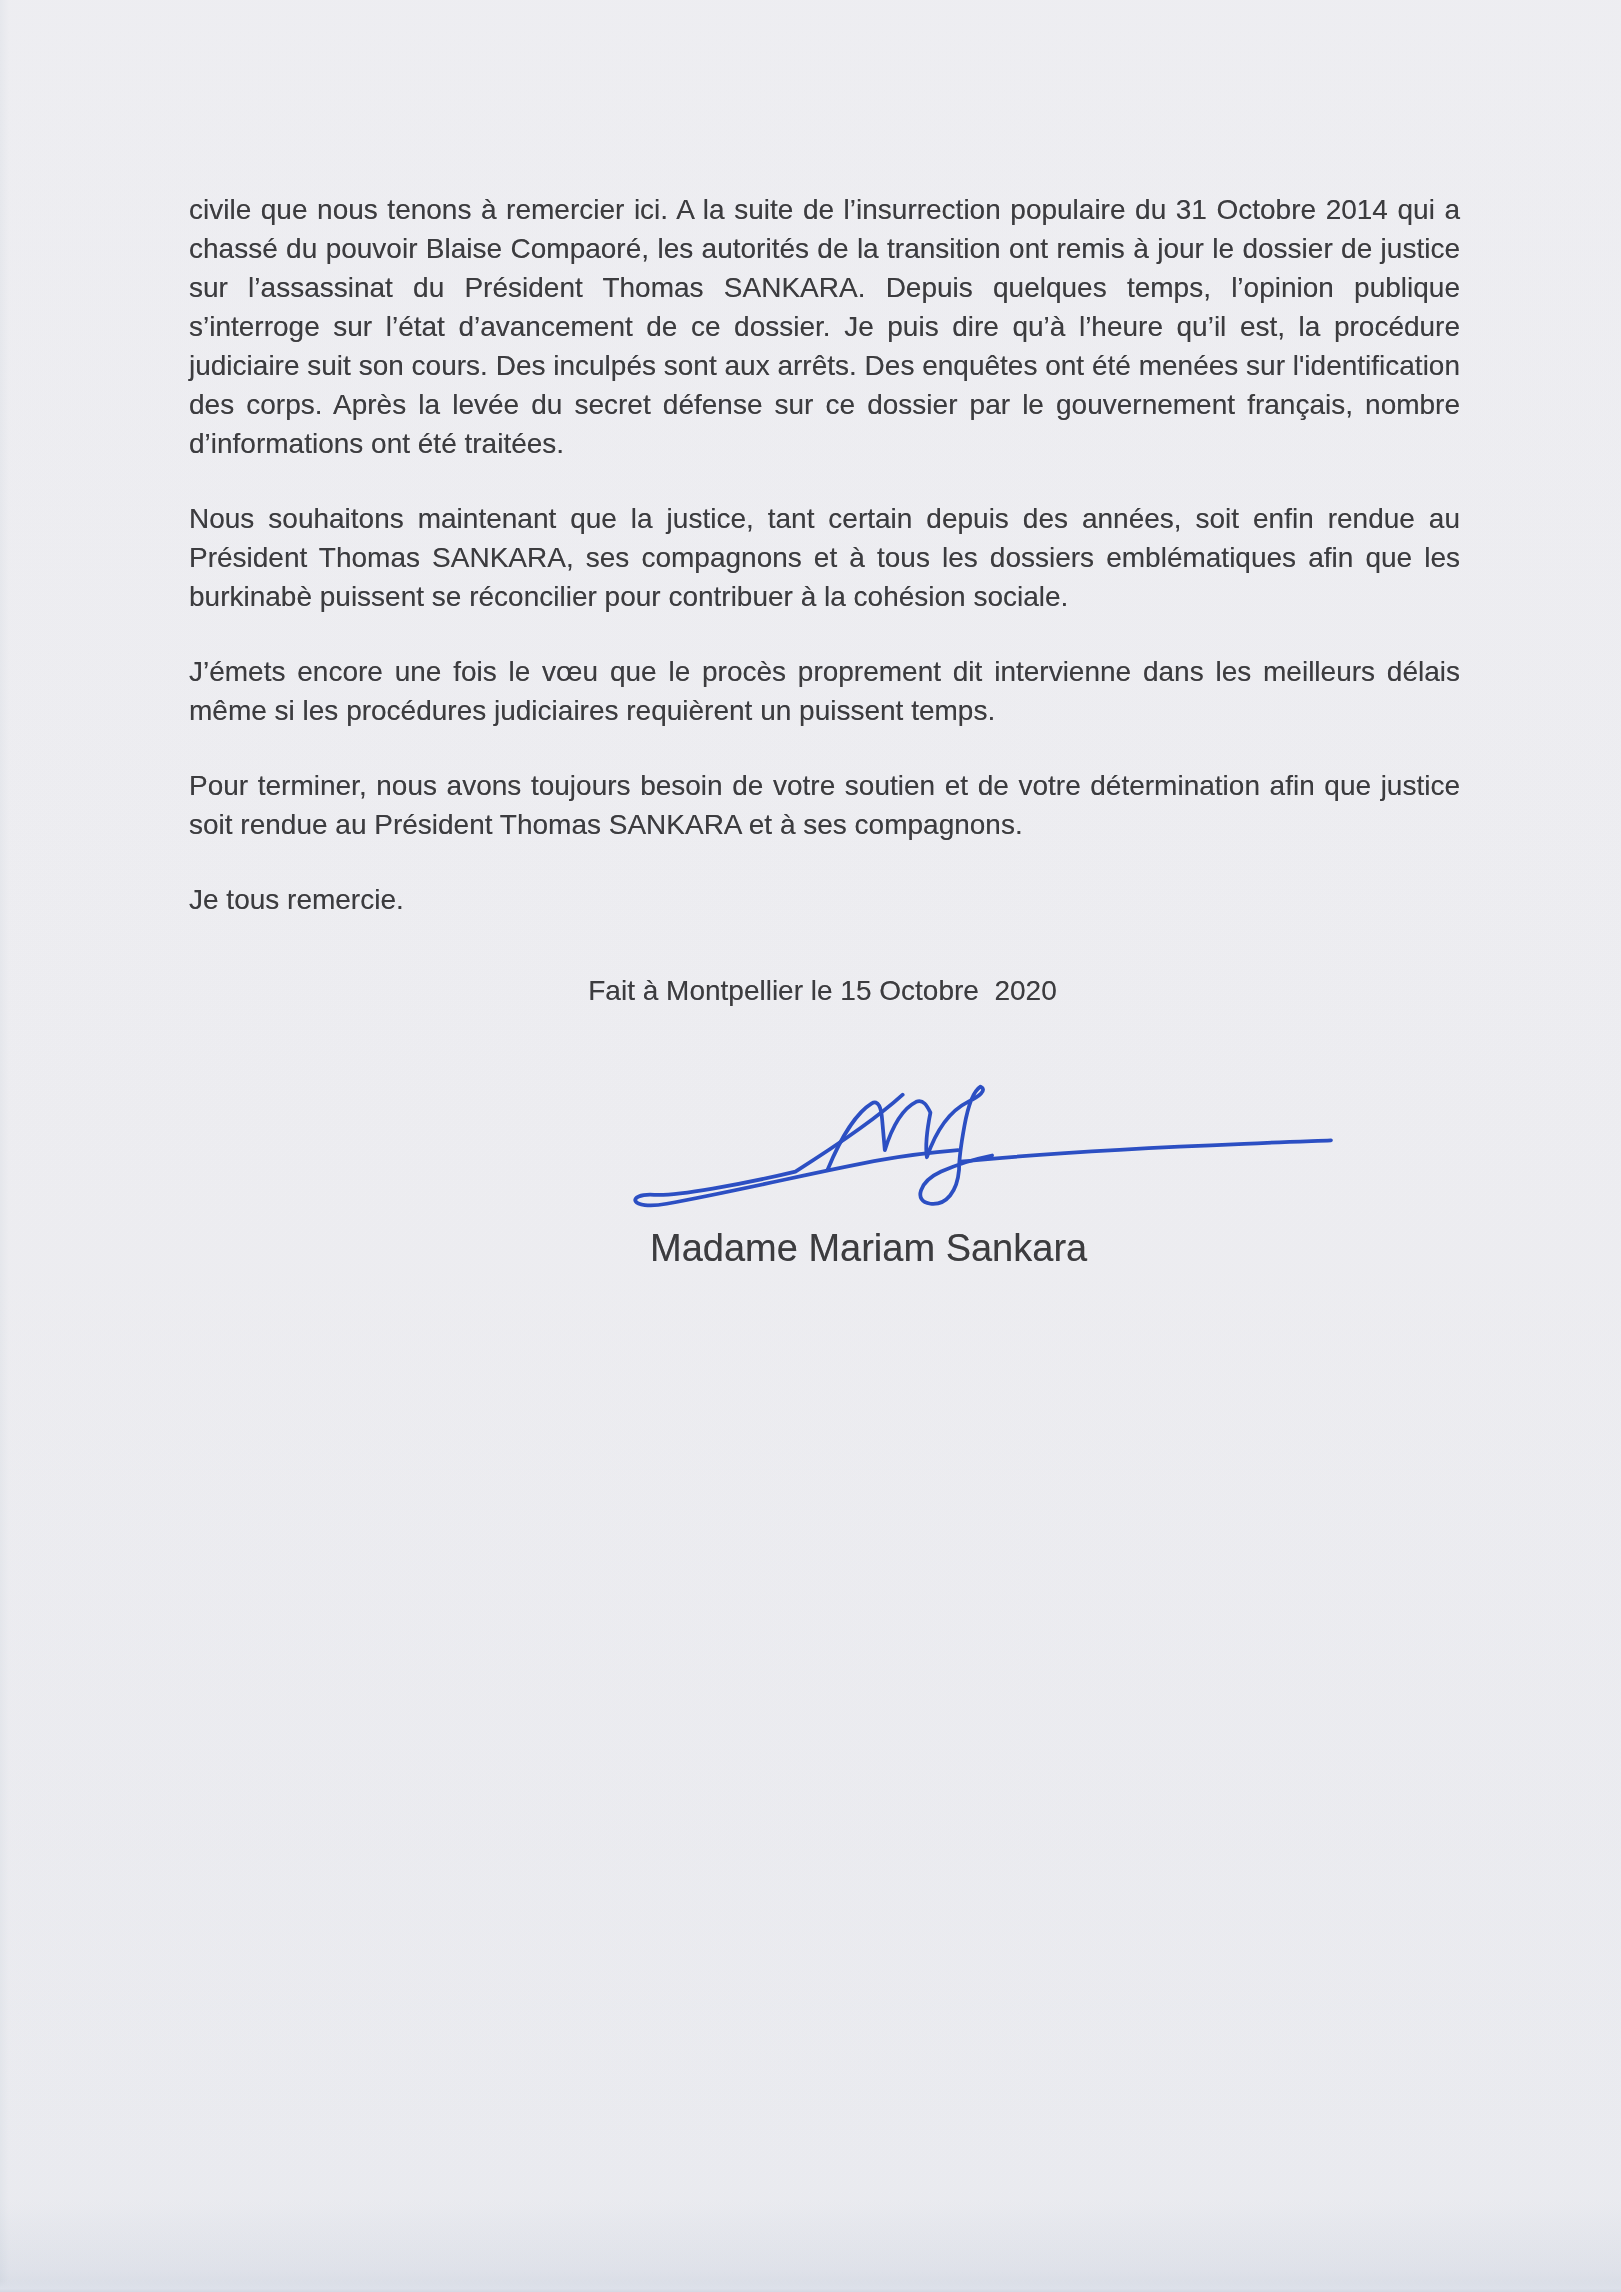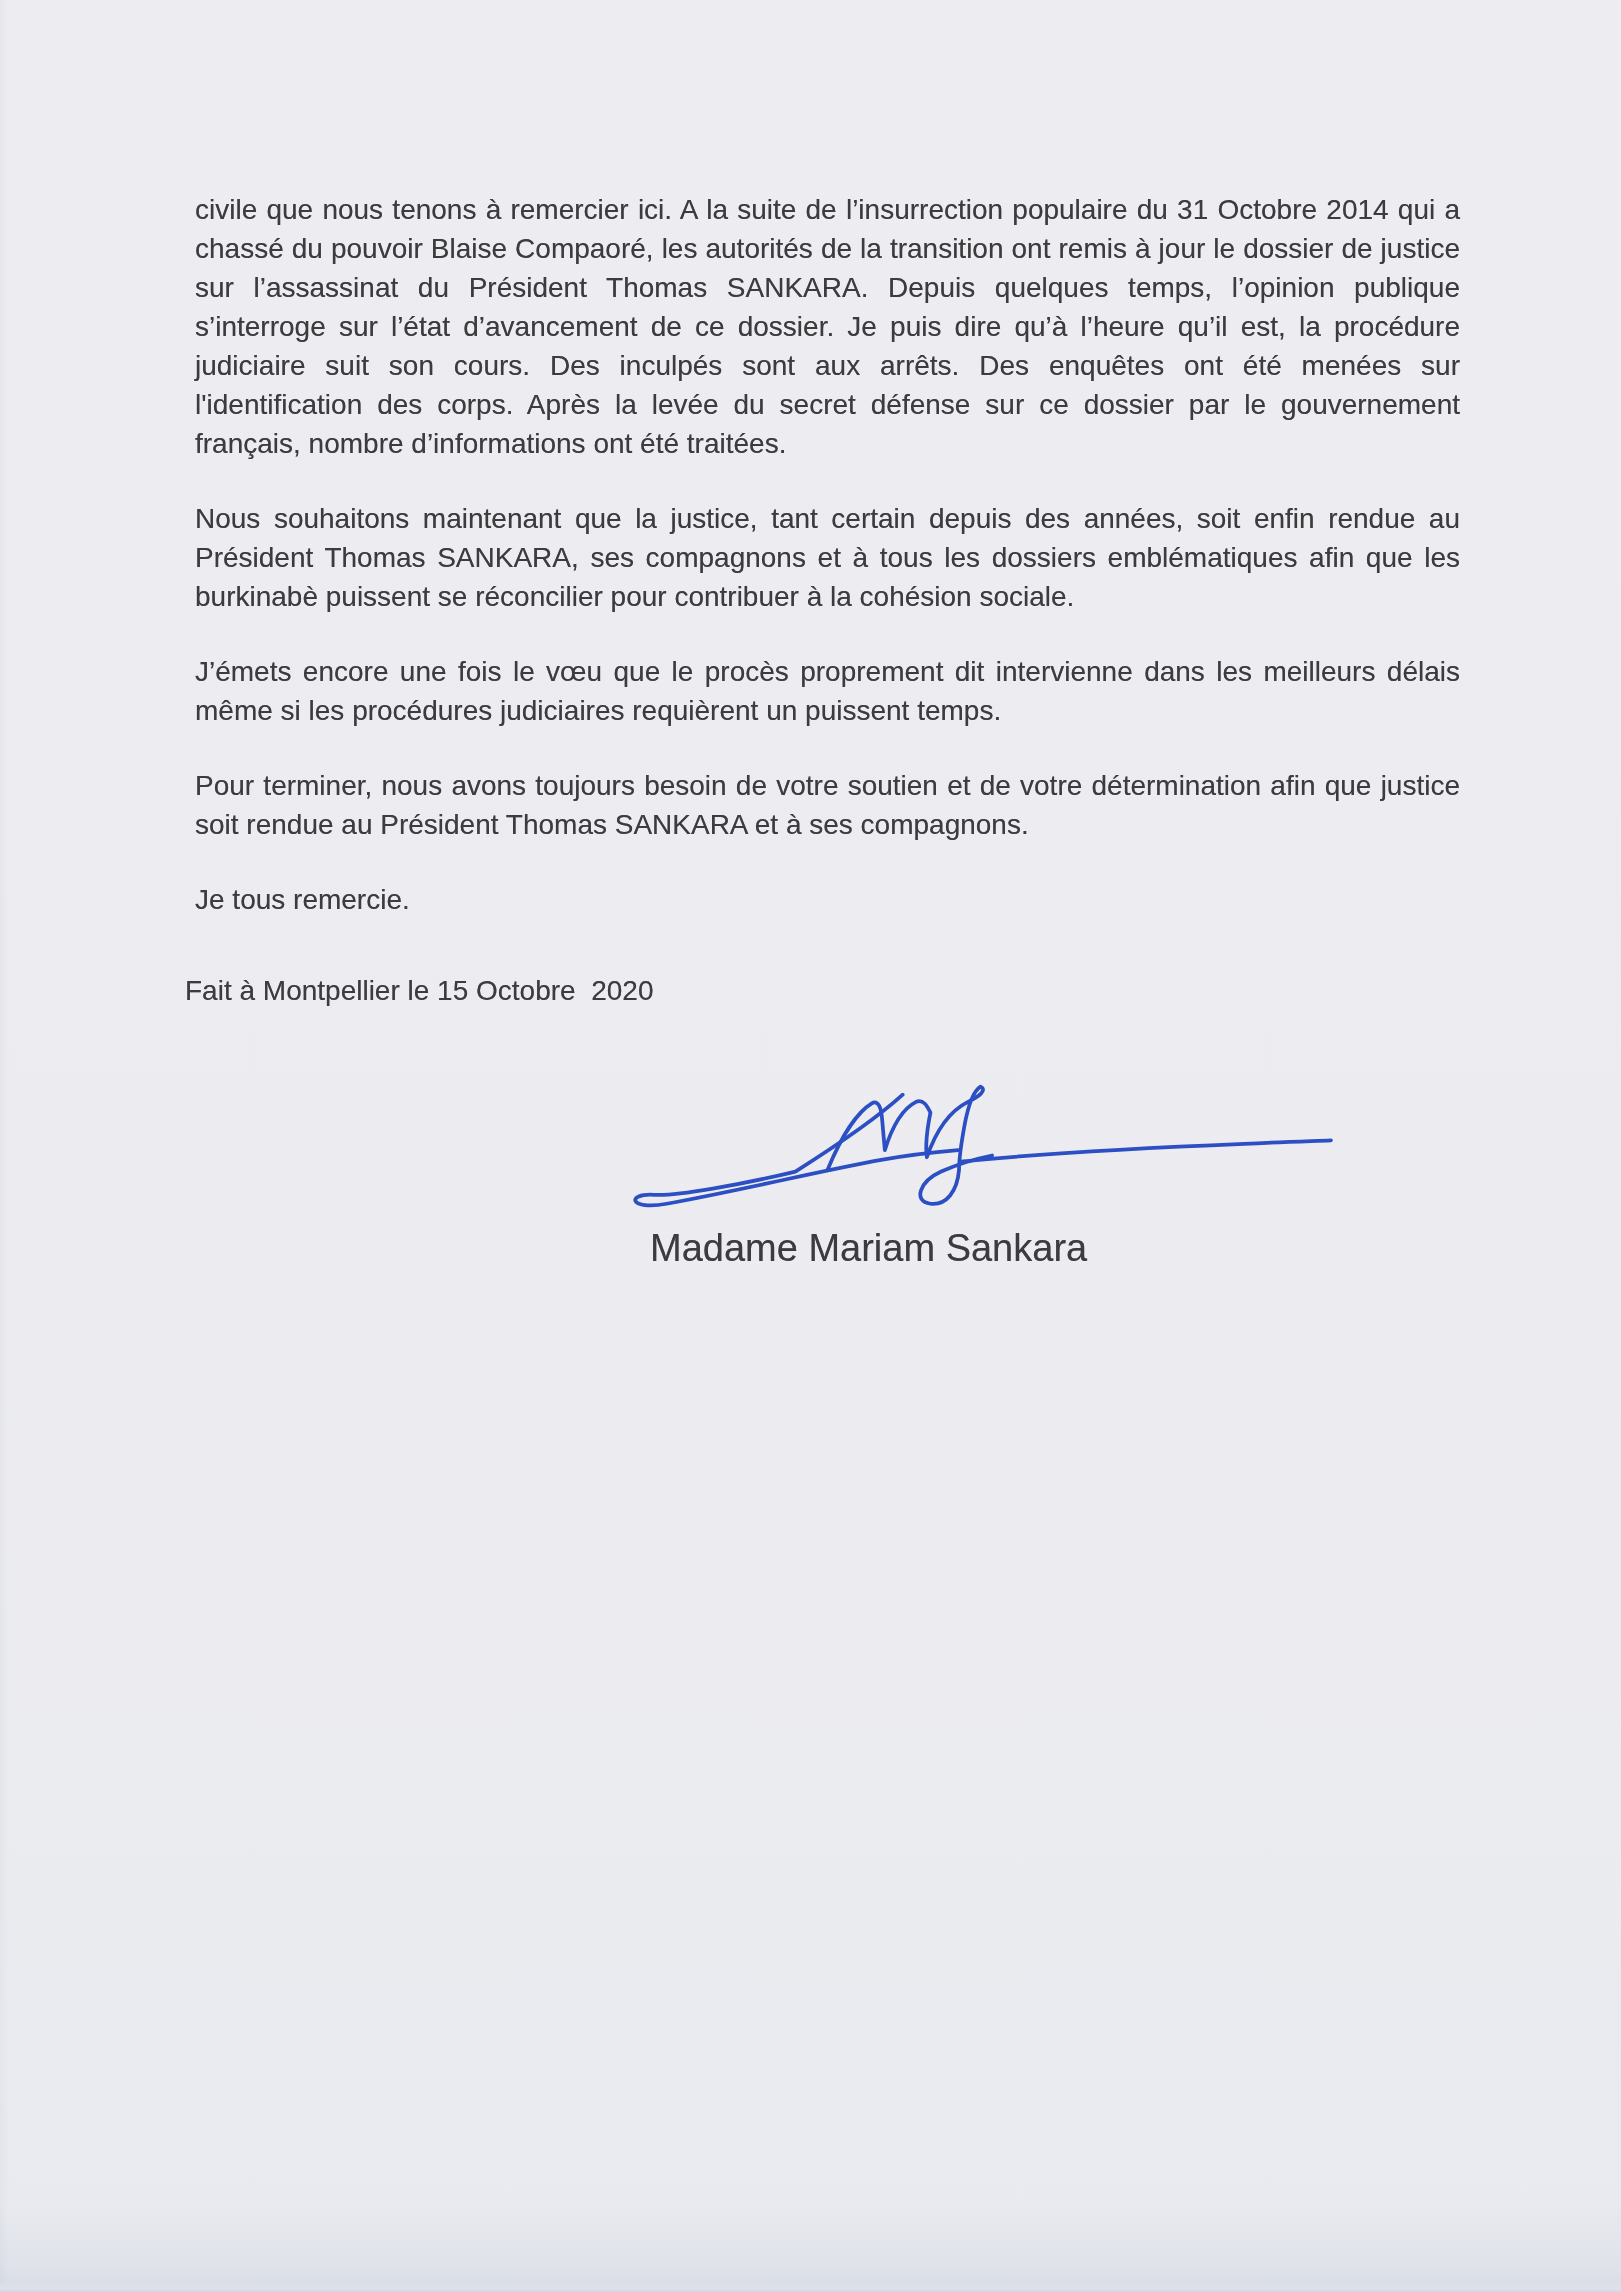--- a/index.html
+++ b/index.html
@@ -30,24 +30,25 @@
     left: 185px;
     top: 190px;
     width: 1275px;
     color: #3c3c3f;
     font-size: 28px;
     line-height: 39px;
     text-align: justify;
     text-shadow: 0 0 0.6px rgba(58,58,62,0.55);
   }
   .letter p {
-    margin: 0 0 36px 10px;
+    margin: 0 0 36px 4px;
   }
   .dateline {
     margin-top: 52px;
+    text-align: center;
     white-space: pre-wrap;
   }
   .signature-wrap {
     position: absolute;
     left: 618px;
     top: 1075px;
     width: 725px;
     height: 152px;
   }
   .signature-wrap svg {

